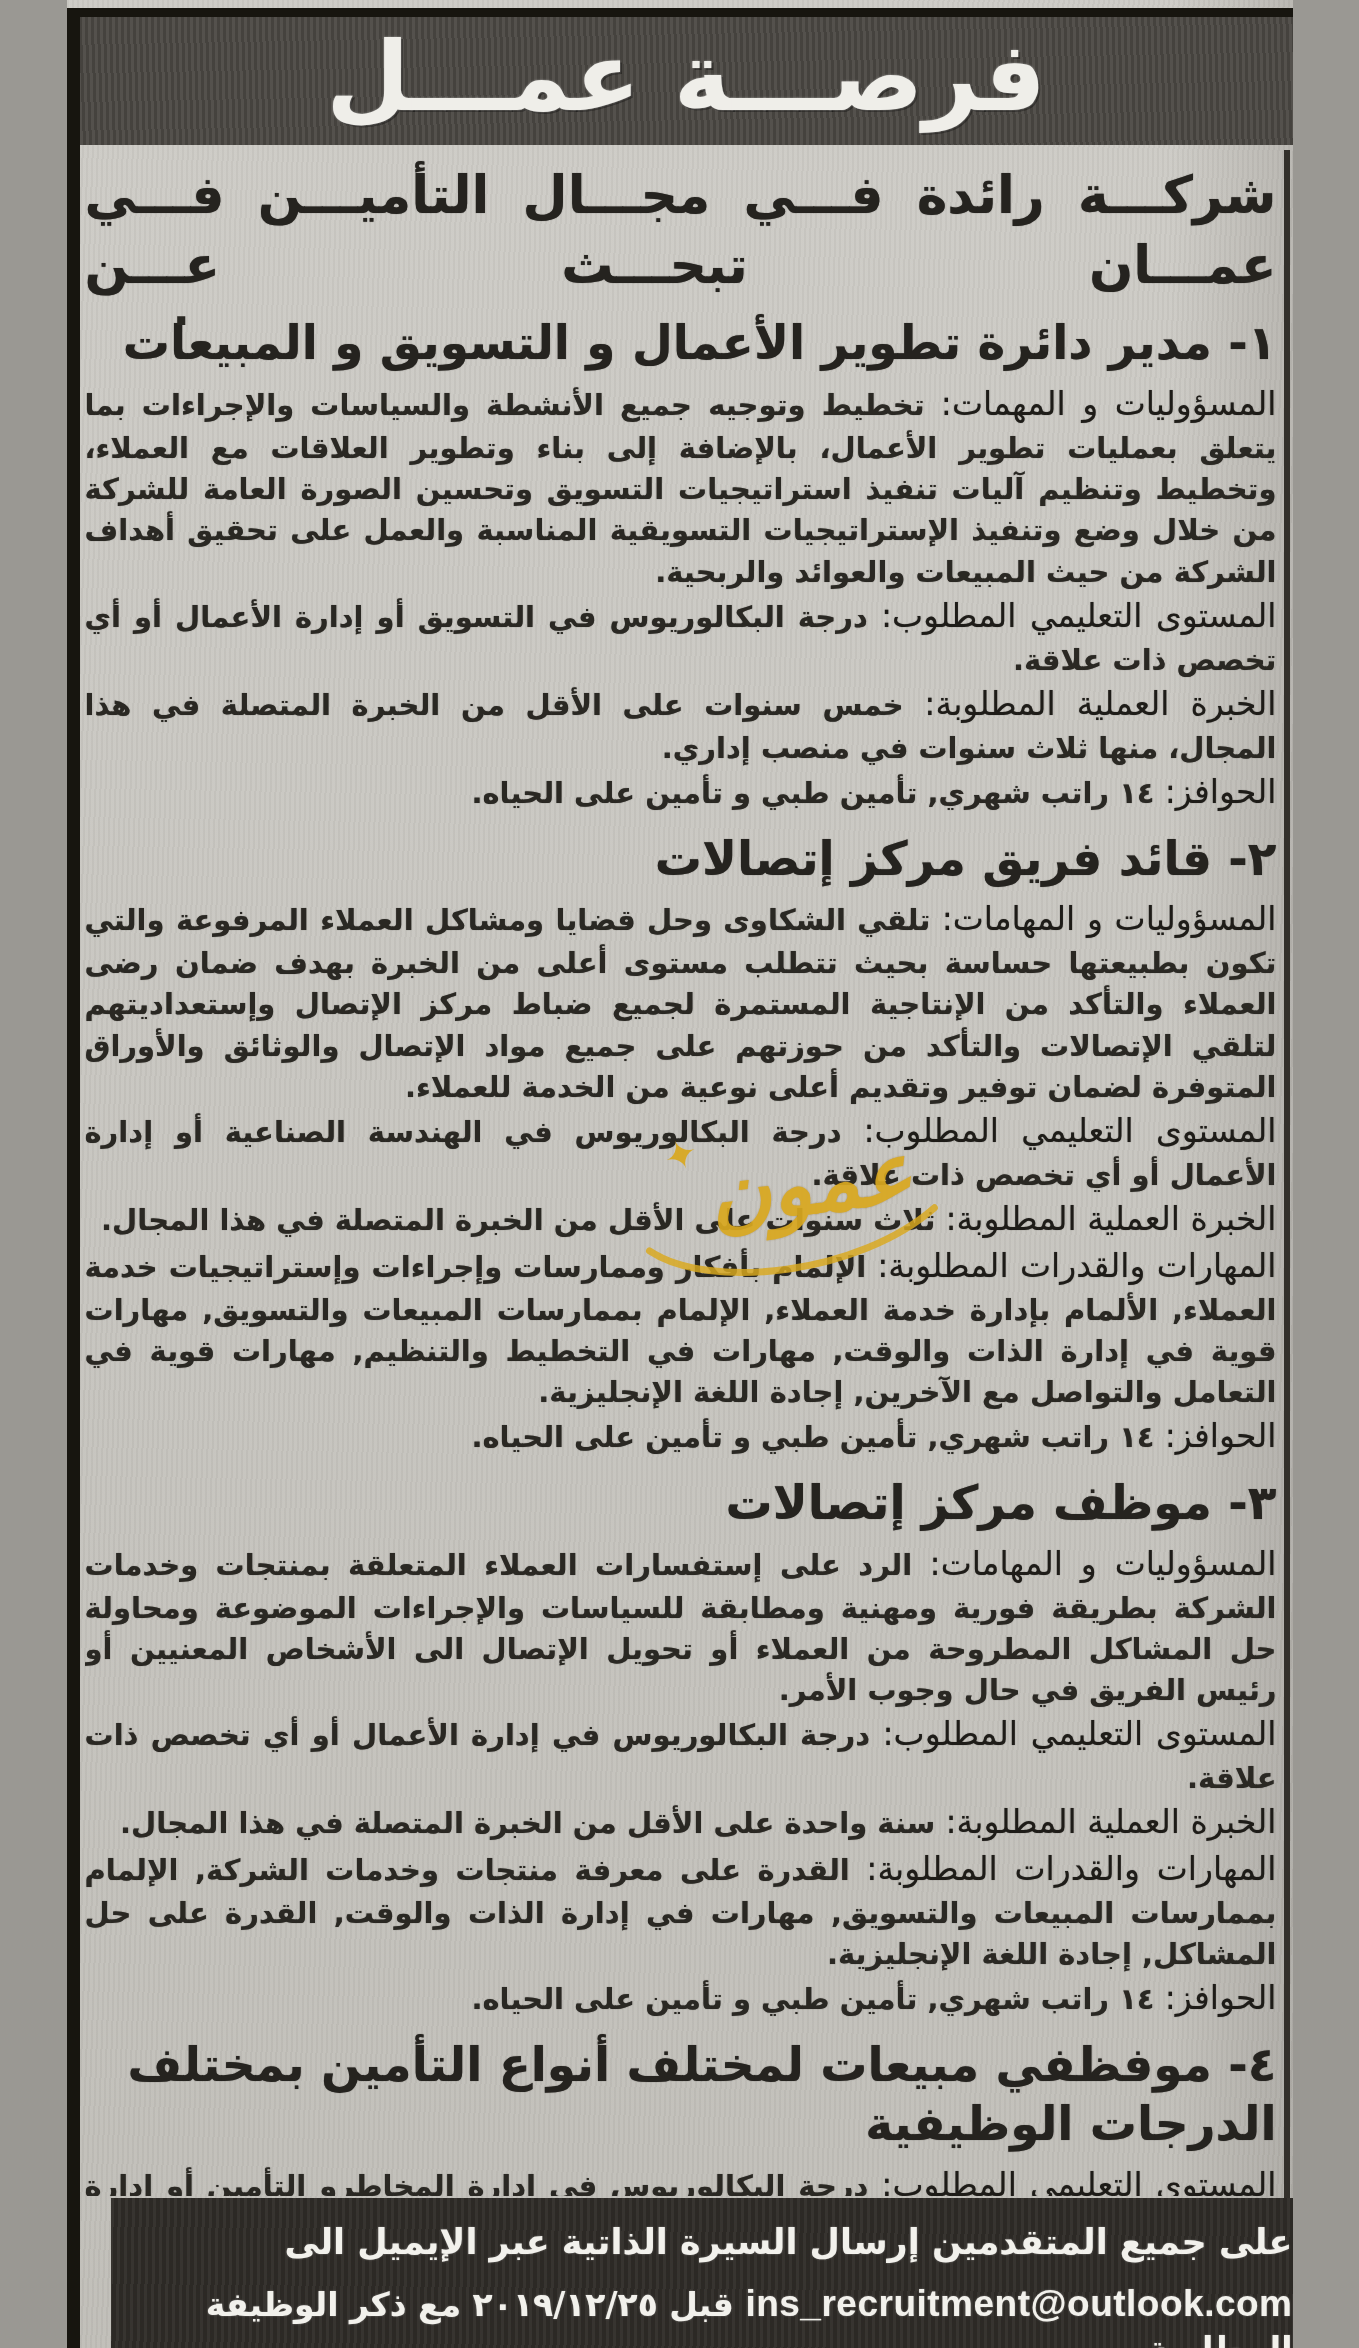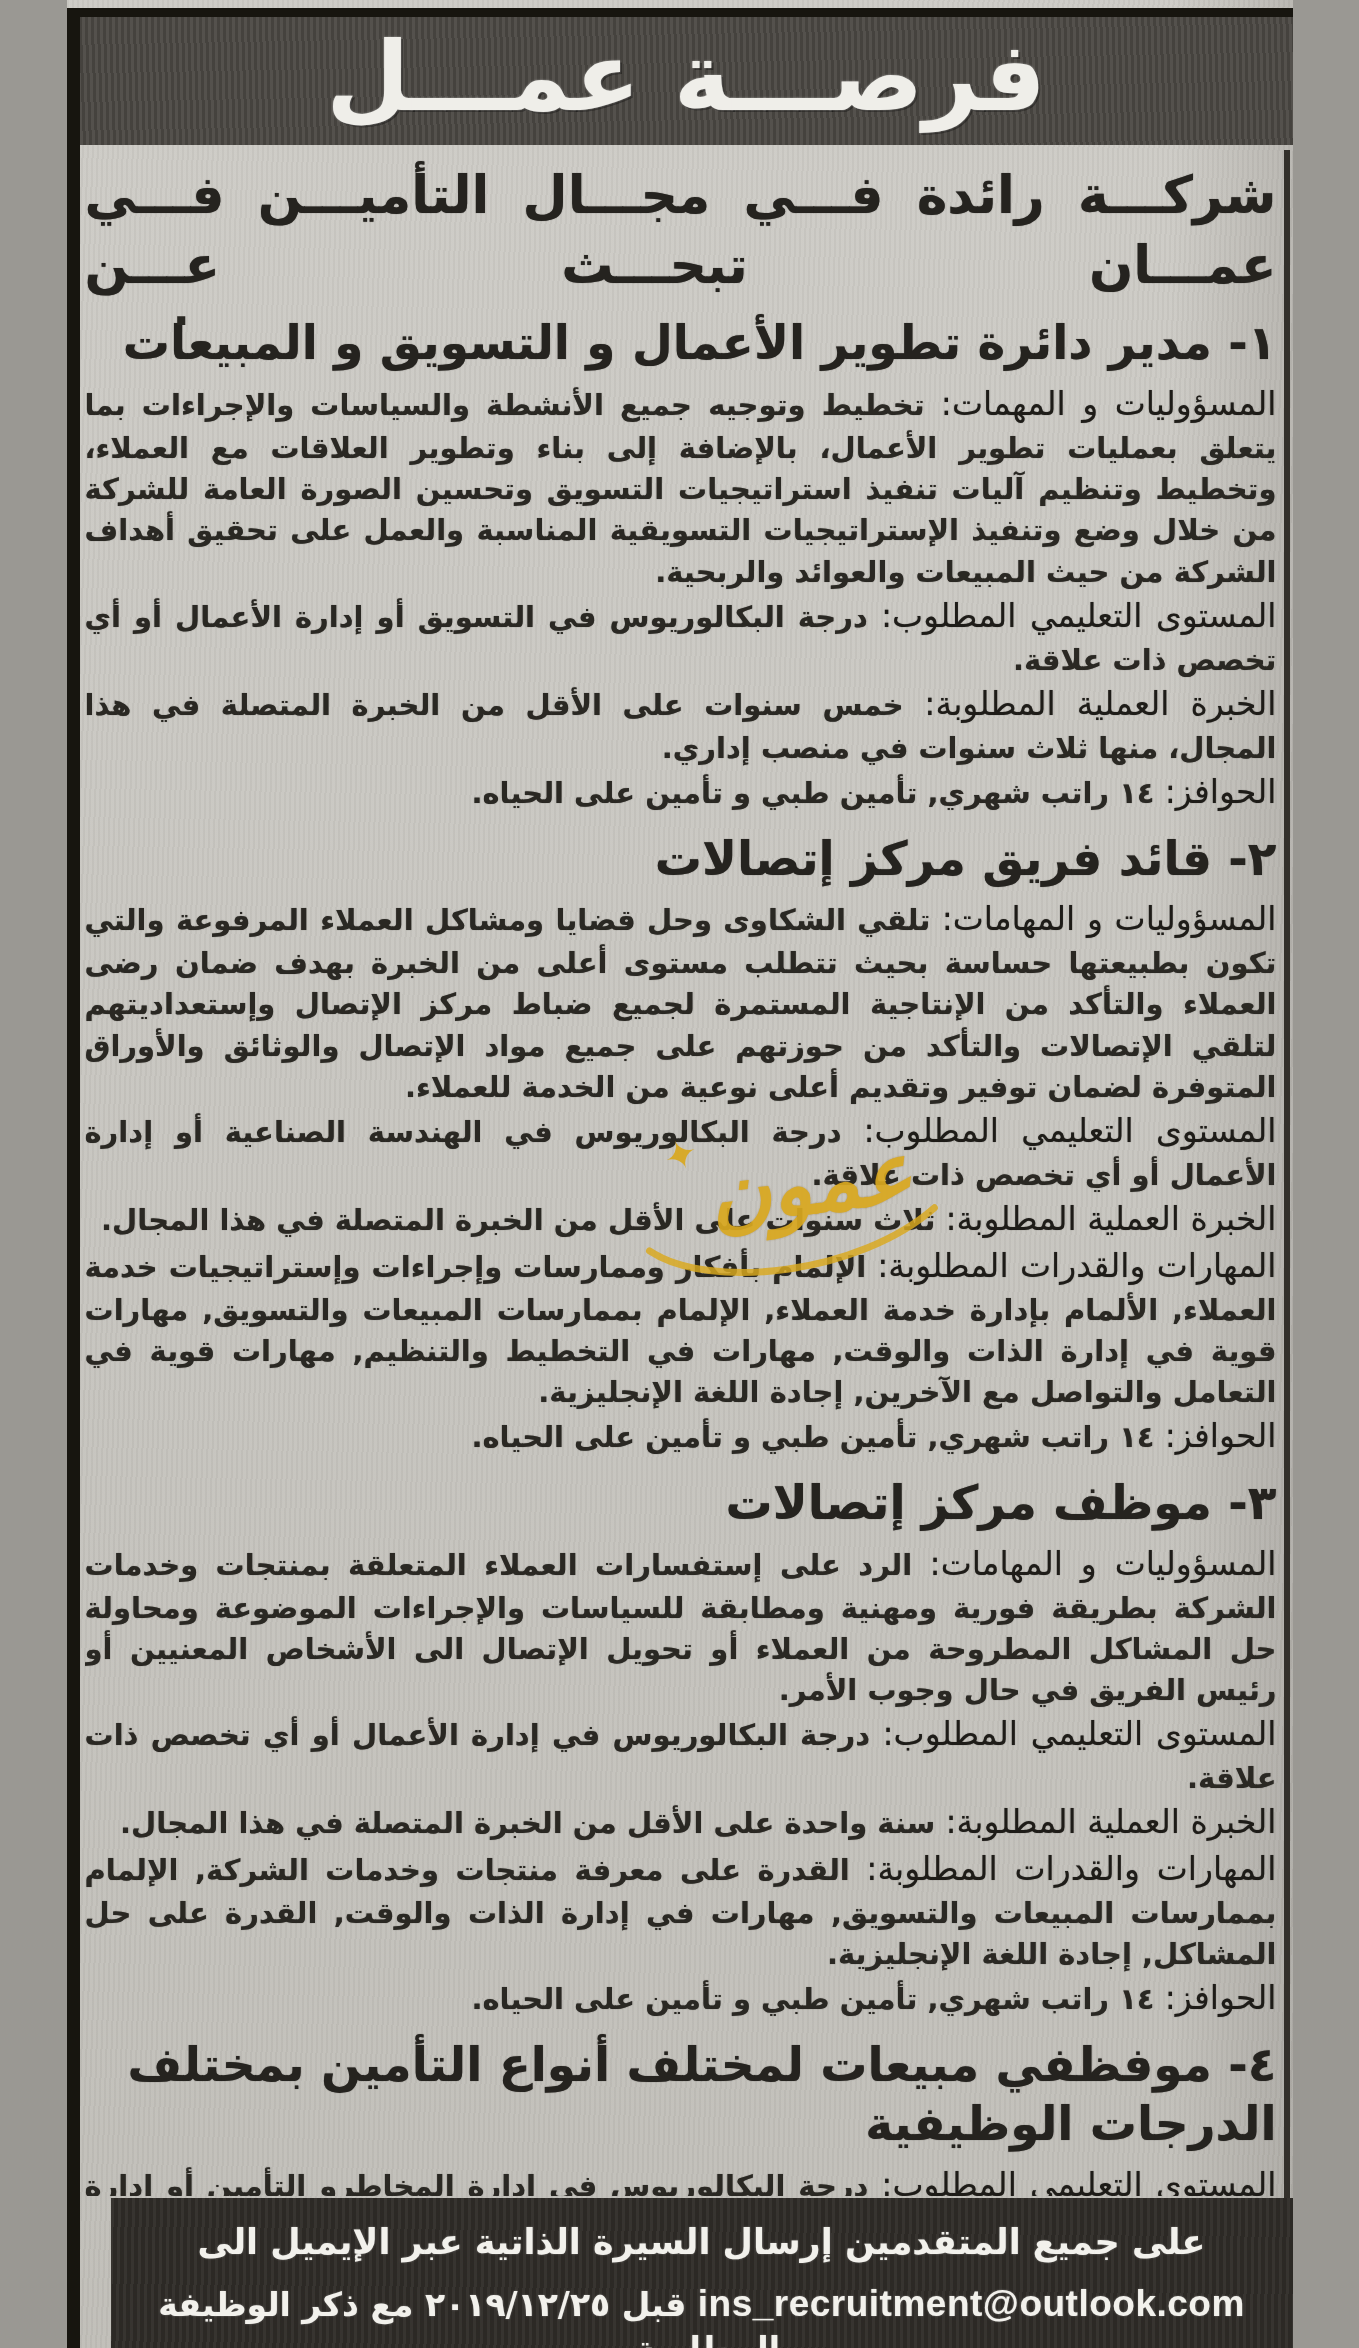--- a/index.html
+++ b/index.html
@@ -67,21 +67,21 @@
     color:#d9a81f;text-shadow:0 0 2px rgba(120,80,10,0.4);
   }
   .wm-bird{position:absolute;top:0;left:30px;font-size:40px;color:#d9a81f;transform:rotate(-15deg);}
   .wm-swoosh{position:absolute;top:96px;left:0;width:300px;height:70px;}
   
   .footer{
     position:absolute;top:2198px;left:12px;right:0;bottom:0;
     background:
       repeating-linear-gradient(91deg, rgba(255,255,255,0.04) 0 3px, rgba(0,0,0,0.07) 3px 7px),
       #2f2c28;
-    color:#f2f1ec;text-align:center;margin-left:32px;
+    color:#f2f1ec;margin-left:32px;
   }
   .footer-line1{
     margin-top:22px;font-size:35px;font-weight:bold;line-height:1.3;
     text-shadow:0 0 2px rgba(255,255,255,0.35);
   }
   .footer-line2{
     margin-top:14px;font-size:33px;font-weight:bold;line-height:1.3;
     text-shadow:0 0 2px rgba(255,255,255,0.35);
   }
   .footer-email{

